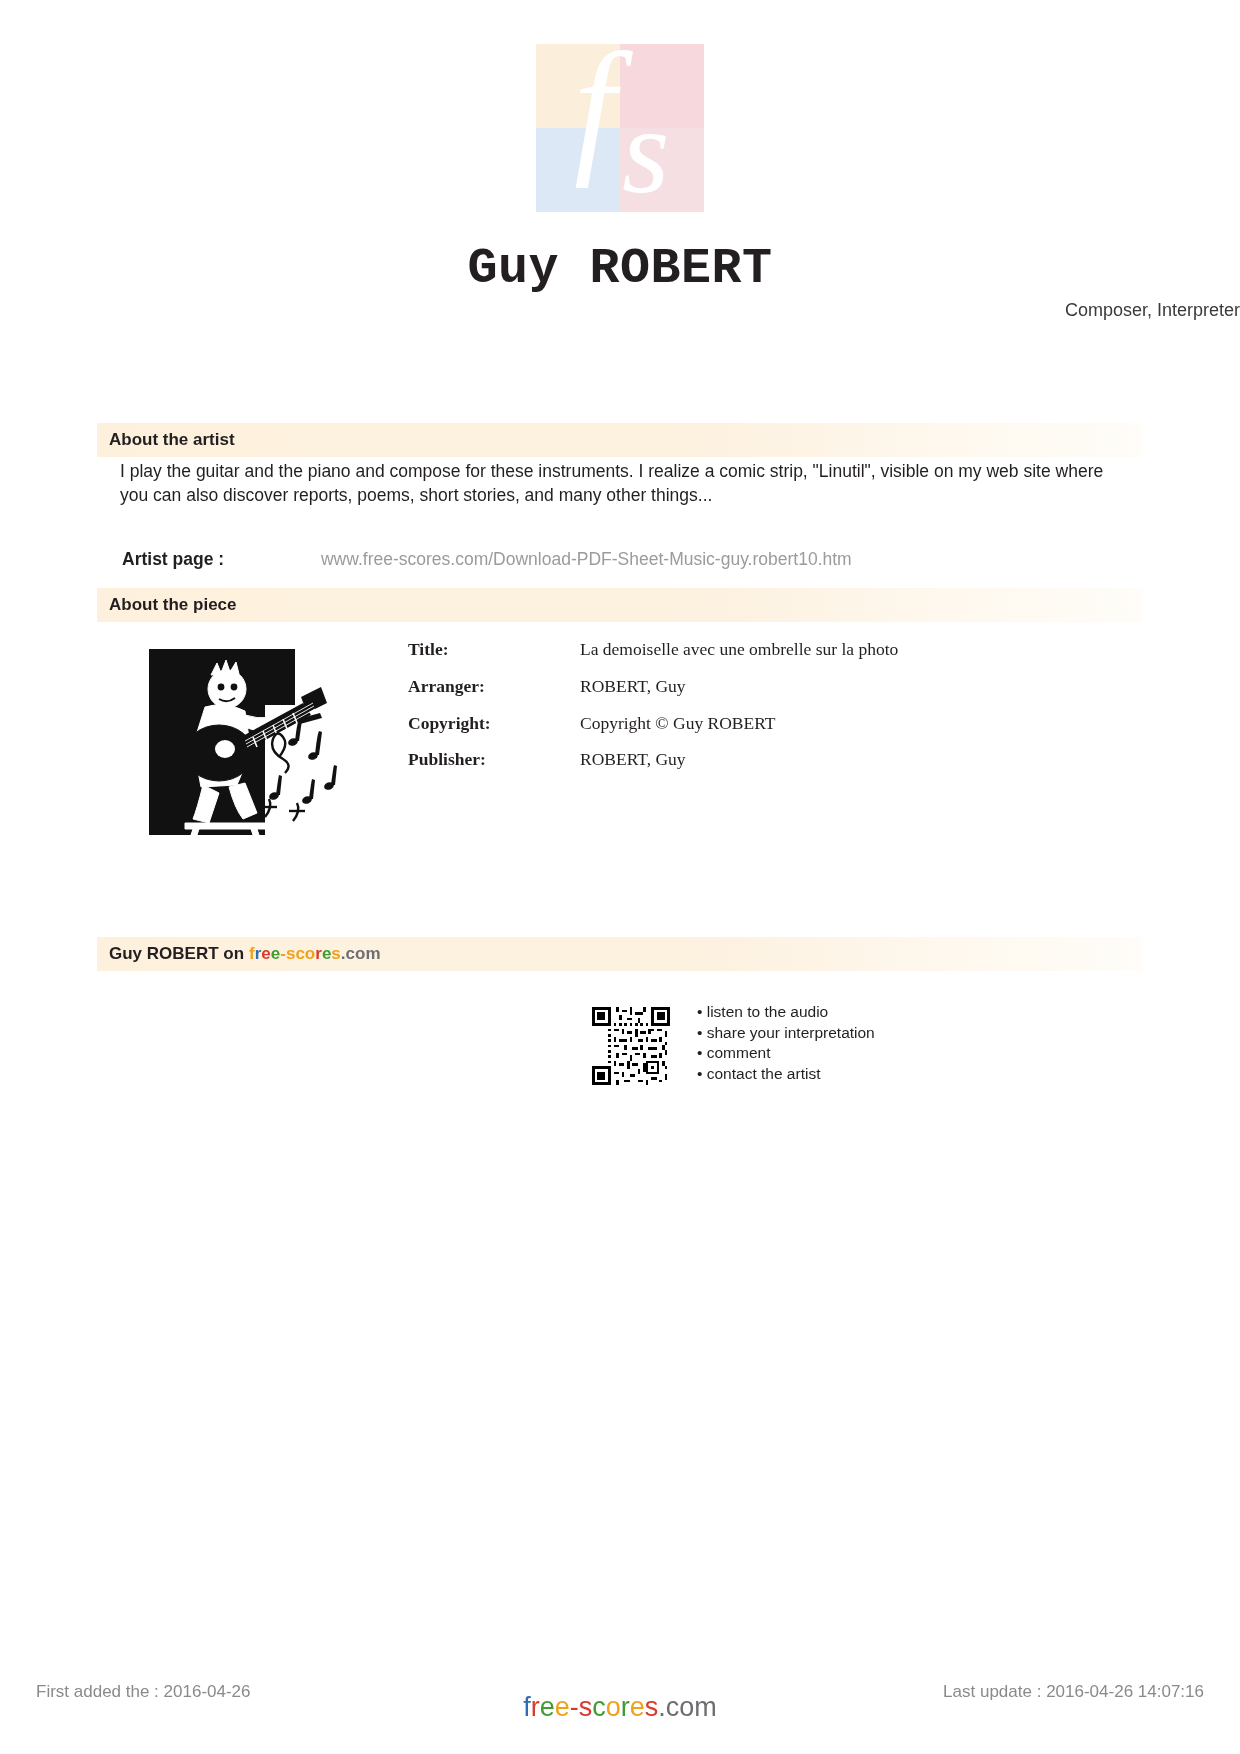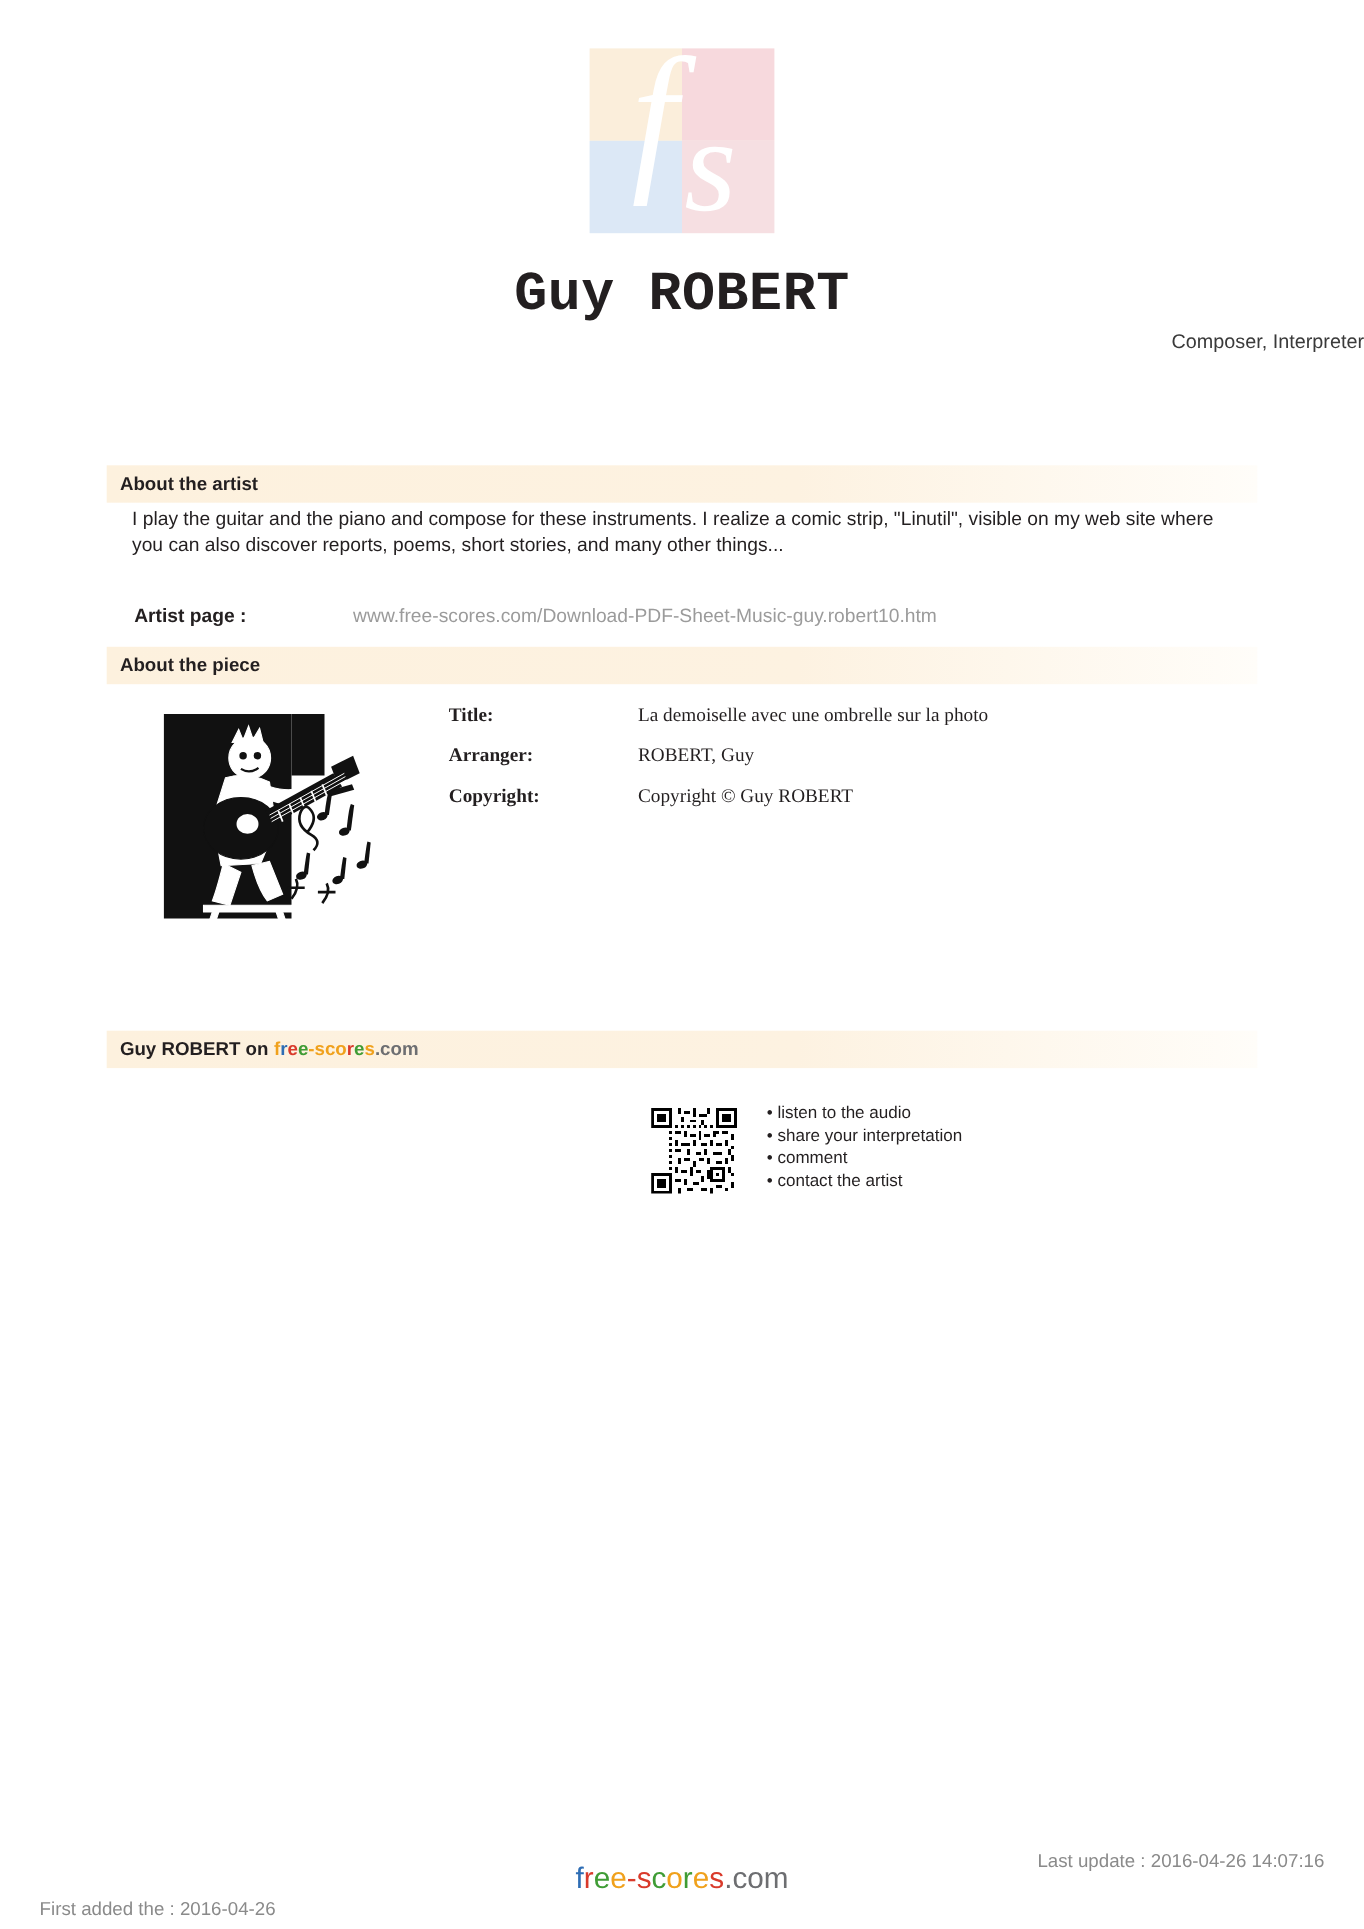--- a/index.html
+++ b/index.html
@@ -189,21 +189,20 @@
     color: #231f20;
   }
 
   
   .footer-left {
     position: absolute;
     left: 36px;
     top: 1682px;
     font-size: 17px;
     color: #8a8a8a;
-    margin-top: 44px;
   }
   .footer-right {
     position: absolute;
     right: 36px;
     top: 1682px;
     font-size: 17px;
     color: #8a8a8a;
     text-align: right;
   }
   .footer-center {
@@ -337,20 +336,24 @@
       <td class="k">Title:</td>
       <td class="v">La demoiselle avec une ombrelle sur la photo</td>
     </tr>
     <tr>
       <td class="k">Arranger:</td>
       <td class="v">ROBERT, Guy</td>
     </tr>
     <tr>
       <td class="k">Copyright:</td>
       <td class="v">Copyright © Guy ROBERT</td>
+    </tr>
+    <tr>
+      <td class="k">Publisher:</td>
+      <td class="v">ROBERT, Guy</td>
     </tr>
   </tbody>
 </table>
 
 <div class="bar" id="bar-fs">
   <span class="bar-label">Guy ROBERT on</span>
   <span class="fs-brand">
     <span class="c1">f</span><span class="c2">r</span><span class="c3">e</span><span class="c4">e</span><span class="c5">-sco</span><span class="c3">r</span><span class="c4">e</span><span class="c5">s</span><span class="c6">.com</span>
   </span>
 </div>

